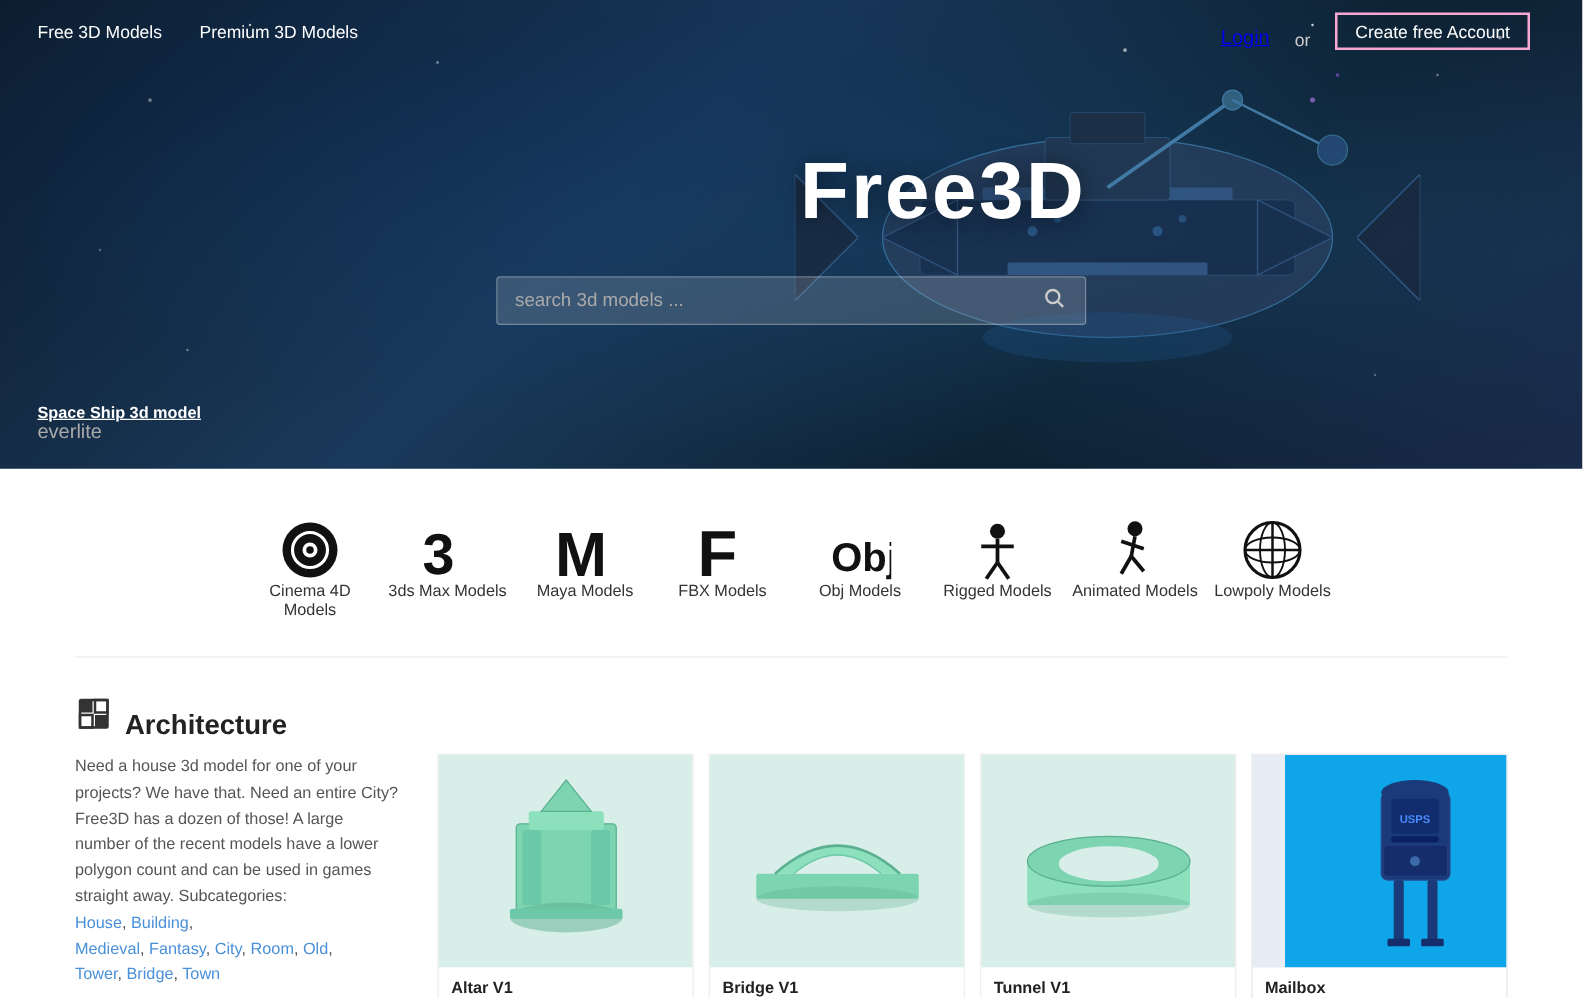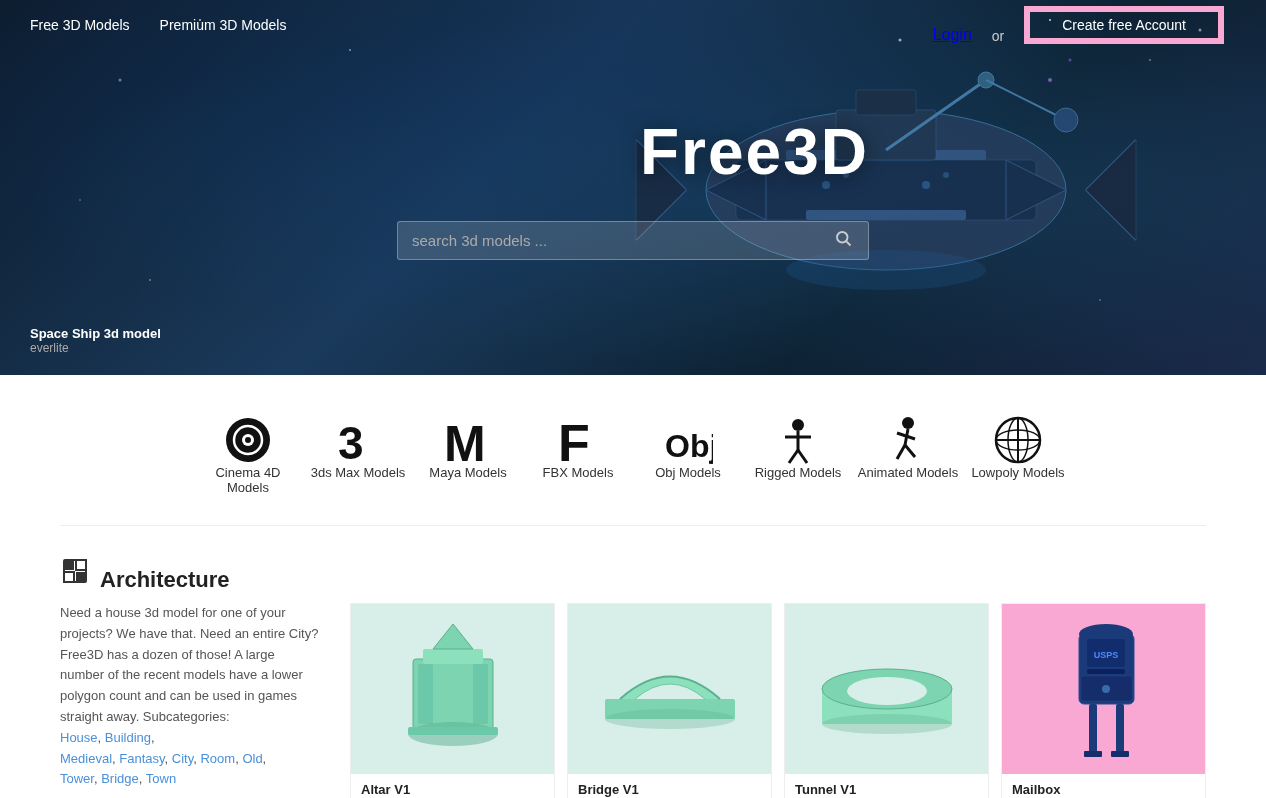--- a/index.html
+++ b/index.html
@@ -15,22 +15,22 @@
     nav .nav-links a {
       color: #fff; text-decoration: none; font-size: 14px; font-weight: 500;
     }
     nav .nav-right {
       margin-left: auto; display: flex; align-items: flex-end; gap: 20px;
     }
     nav .nav-right .or-text {
       color: #ccc; font-size: 14px;
     }
     nav .nav-right .create-account-btn {
-      border: 6px solid #f9a8d4; color: #fff; background: transparent;
-      padding: 5px 32px; font-size: 14px; cursor: pointer; text-decoration: none;
+      border: 2px solid #f9a8d4; color: #fff; background: transparent;
+      padding: 5px 14px; font-size: 14px; cursor: pointer; text-decoration: none;
     }
 
     
     .hero {
       position: relative; width: 100%; height: 375px;
       background: linear-gradient(135deg, #0d1b2a 0%, #1a3a5c 40%, #0d2233 70%, #1a2a4a 100%);
       overflow: hidden; display: flex; flex-direction: column;
       align-items: center; justify-content: center;
     }
     .hero-bg-overlay {
@@ -62,24 +62,24 @@
     }
     .hero-search-bar input::placeholder { color: #aaa; }
     .hero-search-btn {
       background: transparent; border: none; cursor: pointer;
       color: #ccc; font-size: 18px; padding: 4px 6px;
     }
     .hero-caption {
       position: absolute; bottom: 20px; left: 30px; z-index: 2;
     }
     .hero-caption .model-name {
-      color: #fff; font-weight: 700; font-size: 13px;
+      color: #fff; font-weight: 700; font-size: 13px; text-decoration: underline;
     }
     .hero-caption .model-author {
-      color: #aaa; font-size: 12px;
+      color: #aaa; font-size: 16px;
     }
 
     
     .categories {
       padding: 40px 60px 30px; display: flex; justify-content: center;
       gap: 0; background: #fff;
     }
     .category-item {
       display: flex; flex-direction: column; align-items: center;
       width: 110px; cursor: pointer; text-decoration: none; color: #222;
@@ -385,21 +385,21 @@
             <ellipse cx="75" cy="80" rx="65" ry="10" fill="#5ab090" opacity="0.3"></ellipse>
           </svg>
         </div>
         <div class="model-info">
           <div class="model-title">Tunnel V1</div>
           <div class="model-formats">.obj .stl</div>
         </div>
       </div>
 
       <div class="model-card">
-        <div class="model-thumb" style="background:#f9a8d4;">
+        <div class="model-thumb" style="background:#0ea5e9;margin-left:26px;">
           <svg width="90" height="150" viewBox="0 0 90 150">
 
             <rect x="20" y="20" width="55" height="70" rx="5" fill="#1a3a7a" stroke="#2a4a8a" stroke-width="1"></rect>
 
             <ellipse cx="47" cy="20" rx="27" ry="10" fill="#1a3a7a"></ellipse>
 
             <rect x="28" y="55" width="38" height="5" rx="2" fill="#0a2060"></rect>
 
             <rect x="22" y="62" width="51" height="25" rx="2" fill="#152d6a" stroke="#2a4a8a" stroke-width="0.5"></rect>
 

